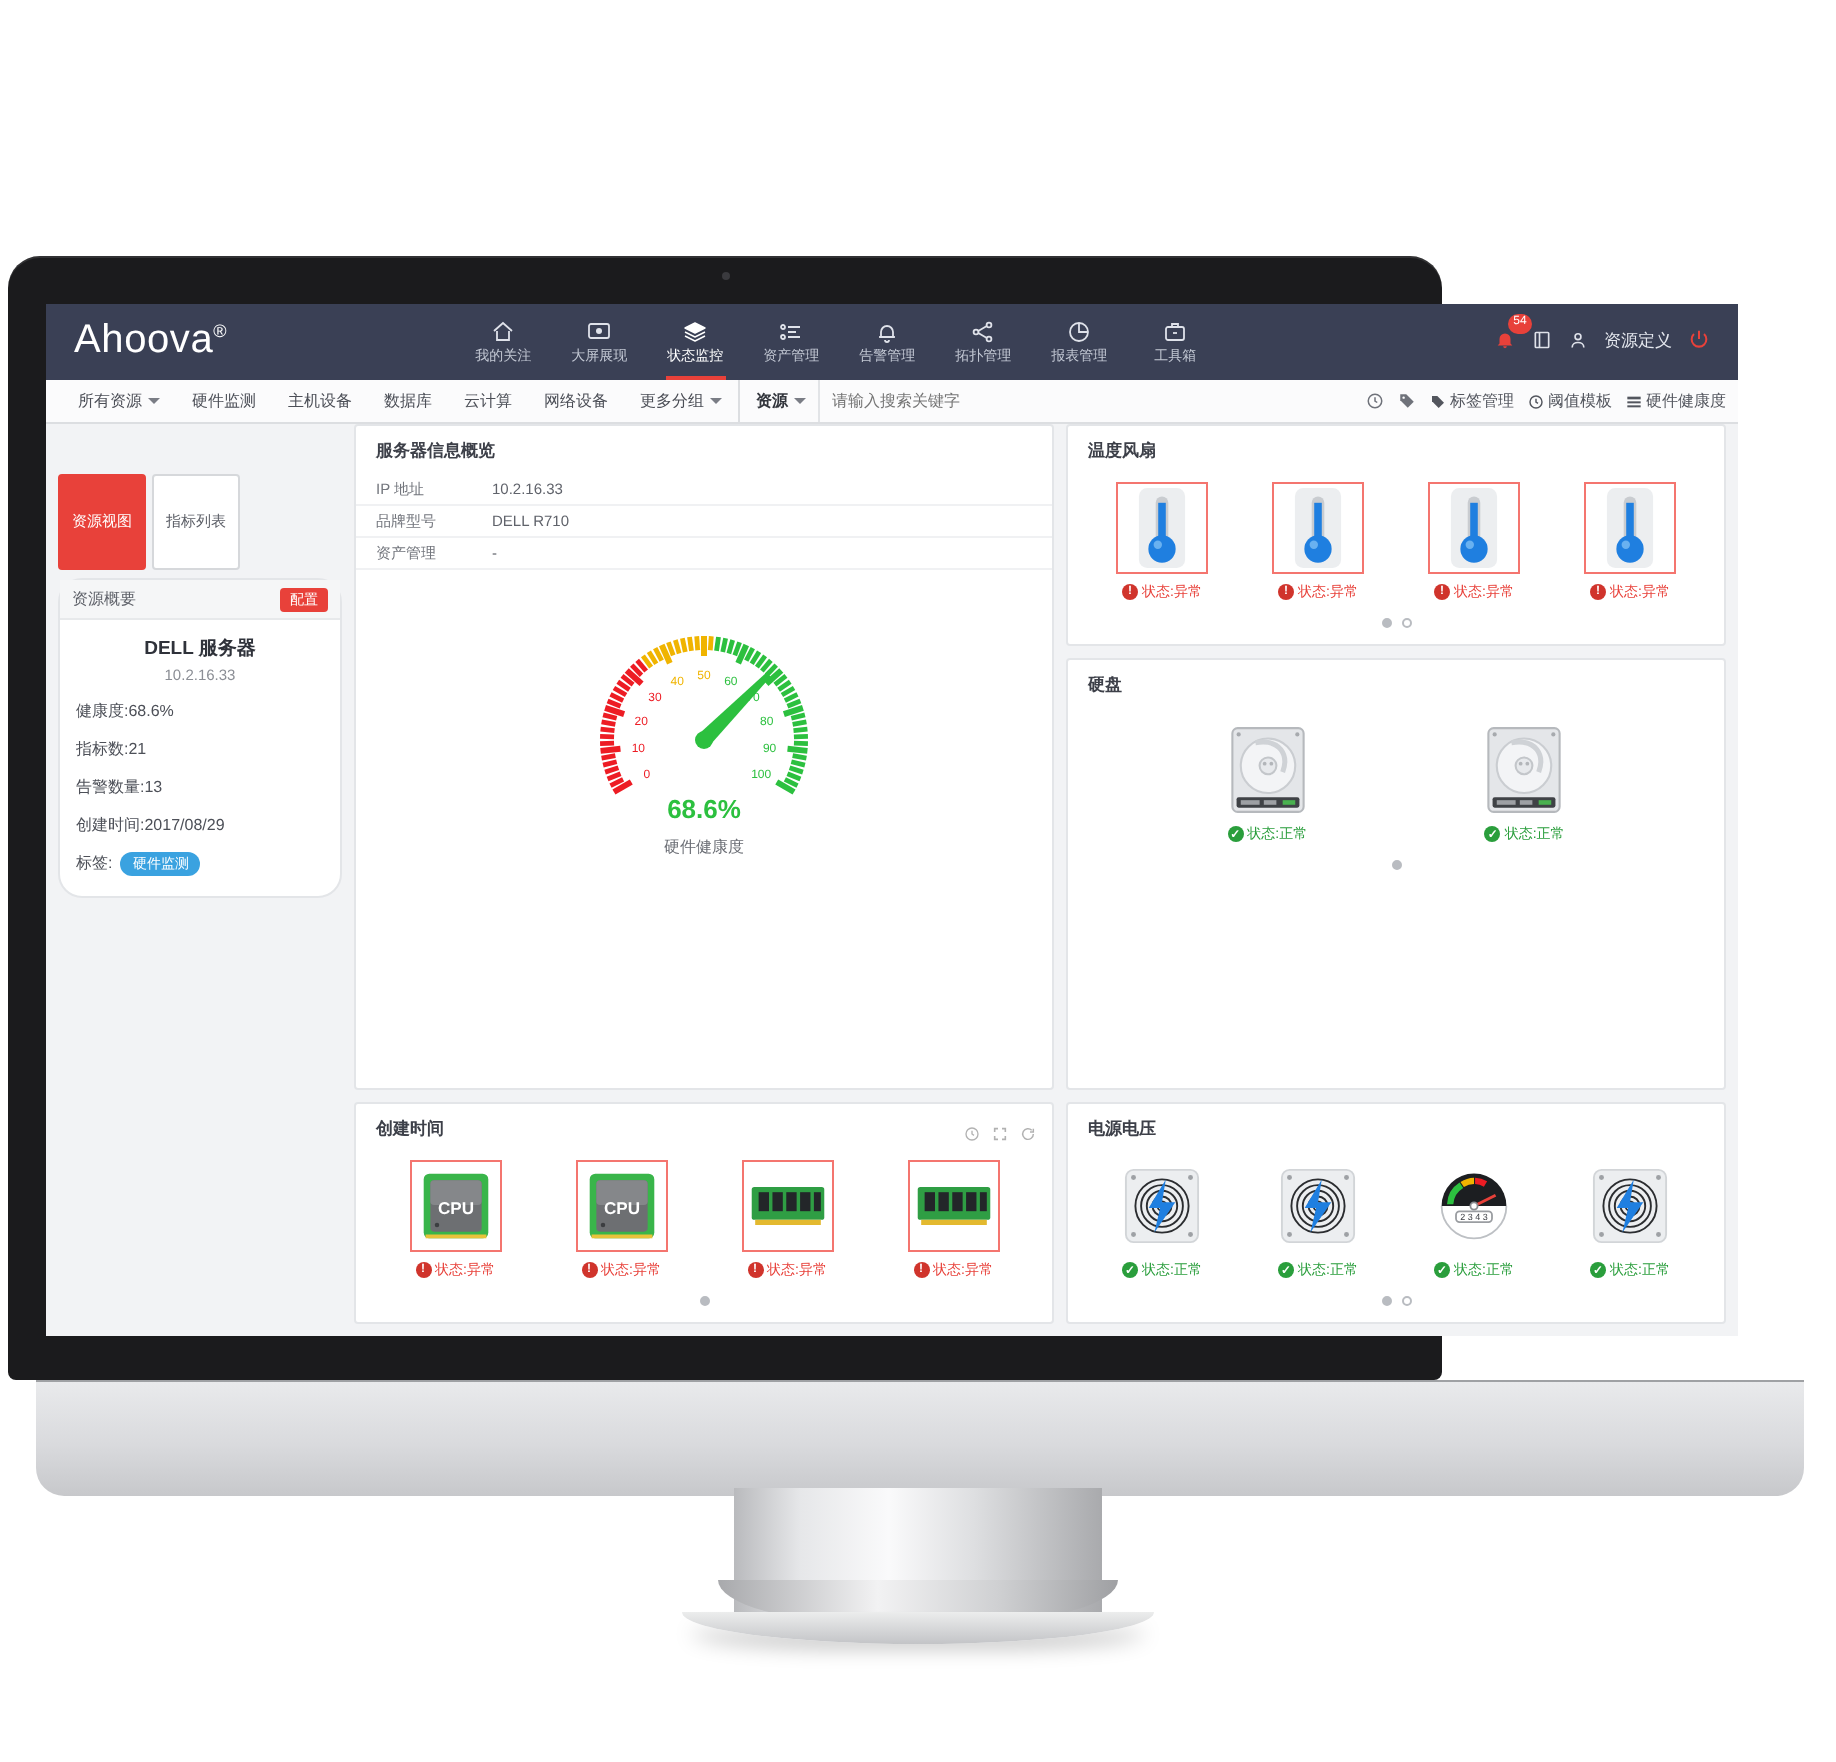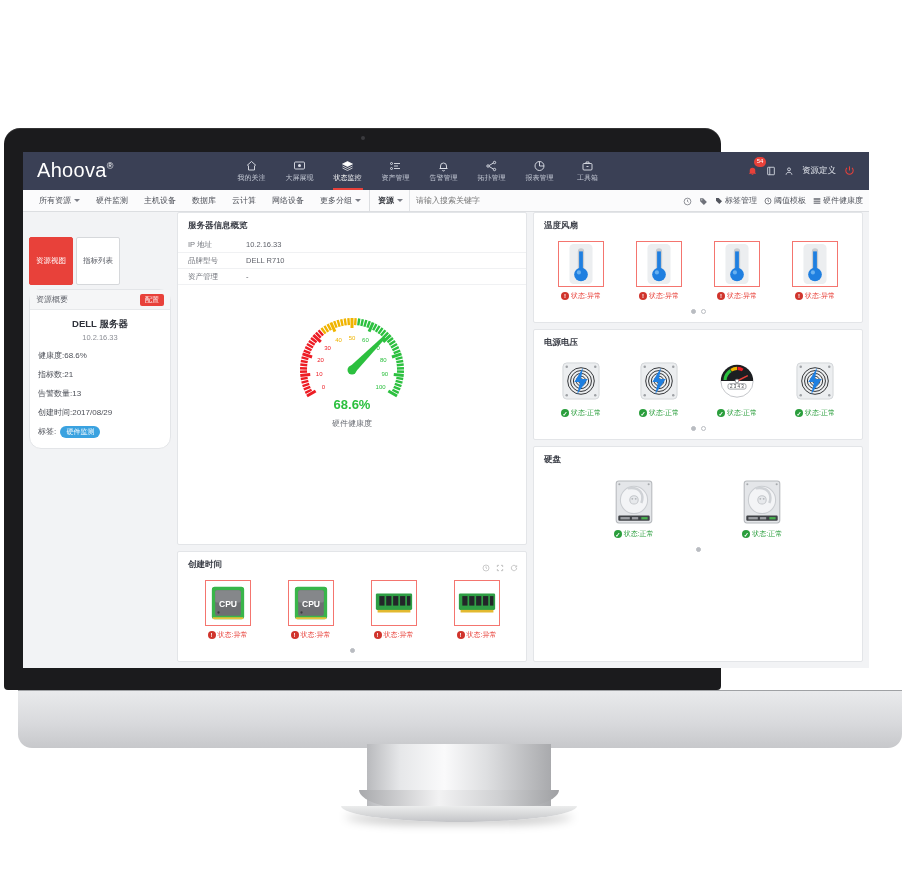--- a/index.html
+++ b/index.html
@@ -598,113 +598,20 @@
                       <span>状态:异常</span>
                     </div>
                 </div>
               </div>
               <div class="dots">
                 <span class="dot on"></span>
                 <span class="dot"></span>
               </div>
             </div>
 
-            <div class="panel">
-              <div class="panel-title">电源电压</div>
-              <div class="devgrid">
-                <div class="dev ok">
-                  <div class="box">
-                    <svg width="38" height="38" viewBox="0 0 40 40">
-                      <rect x="1" y="1" width="38" height="38" rx="4" fill="#eceef0" stroke="#d2d5d8"></rect>
-                      <circle cx="20" cy="20" r="14" fill="none" stroke="#2b2d30" stroke-width="1"></circle>
-                      <circle cx="20" cy="20" r="11" fill="none" stroke="#2b2d30" stroke-width="1"></circle>
-                      <circle cx="20" cy="20" r="8" fill="none" stroke="#2b2d30" stroke-width="1"></circle>
-                      <circle cx="20" cy="20" r="5" fill="none" stroke="#2b2d30" stroke-width="1"></circle>
-                      <circle cx="20" cy="20" r="2.4" fill="none" stroke="#2b2d30" stroke-width="1"></circle>
-                      <polygon points="22,6 13,21 19,21 16,34 27,18 20,18" fill="#1f7fe0"></polygon>
-                      <circle cx="5" cy="5" r="1.3" fill="#9ea1a5"></circle>
-                        <circle cx="35" cy="5" r="1.3" fill="#9ea1a5"></circle>
-                      <circle cx="5" cy="35" r="1.3" fill="#9ea1a5"></circle>
-                        <circle cx="35" cy="35" r="1.3" fill="#9ea1a5"></circle>
-                    </svg>
-                  </div>
-                  <div class="st">
-                      <span class="statusdot">✓</span>
-                      <span>状态:正常</span>
-                    </div>
-                </div>
-                <div class="dev ok">
-                  <div class="box">
-                    <svg width="38" height="38" viewBox="0 0 40 40">
-                      <rect x="1" y="1" width="38" height="38" rx="4" fill="#eceef0" stroke="#d2d5d8"></rect>
-                      <circle cx="20" cy="20" r="14" fill="none" stroke="#2b2d30" stroke-width="1"></circle>
-                      <circle cx="20" cy="20" r="11" fill="none" stroke="#2b2d30" stroke-width="1"></circle>
-                      <circle cx="20" cy="20" r="8" fill="none" stroke="#2b2d30" stroke-width="1"></circle>
-                      <circle cx="20" cy="20" r="5" fill="none" stroke="#2b2d30" stroke-width="1"></circle>
-                      <circle cx="20" cy="20" r="2.4" fill="none" stroke="#2b2d30" stroke-width="1"></circle>
-                      <polygon points="22,6 13,21 19,21 16,34 27,18 20,18" fill="#1f7fe0"></polygon>
-                      <circle cx="5" cy="5" r="1.3" fill="#9ea1a5"></circle>
-                        <circle cx="35" cy="5" r="1.3" fill="#9ea1a5"></circle>
-                      <circle cx="5" cy="35" r="1.3" fill="#9ea1a5"></circle>
-                        <circle cx="35" cy="35" r="1.3" fill="#9ea1a5"></circle>
-                    </svg>
-                  </div>
-                  <div class="st">
-                      <span class="statusdot">✓</span>
-                      <span>状态:正常</span>
-                    </div>
-                </div>
-                <div class="dev ok">
-                  <div class="box">
-                    <svg width="40" height="36" viewBox="0 0 44 40">
-                      <path d="M4 20a18 18 0 0 1 36 0z" fill="#1c1e21"></path>
-                      <path d="M7 19a15 15 0 0 1 7-12l2 3a11.5 11.5 0 0 0-5.5 9z" fill="#2cc03f"></path>
-                      <path d="M14.5 6.6A15 15 0 0 1 22 4.3v3.5a11.5 11.5 0 0 0-5.6 1.7z" fill="#f0b400"></path>
-                      <path d="M22.6 4.3a15 15 0 0 1 6.7 2l-1.8 3a11.5 11.5 0 0 0-4.9-1.5z" fill="#ed1c24"></path>
-                      <circle cx="22" cy="20" r="23" fill="none"></circle>
-                      <path d="M4 20a18 18 0 0 0 36 0" fill="#fff" stroke="#bdc0c4"></path>
-                      <path d="M22 20 L34 14" stroke="#e8413a" stroke-width="1.6"></path>
-                      <circle cx="22" cy="20" r="2" fill="#fff" stroke="#8a8d91"></circle>
-                      <rect x="12" y="23" width="20" height="6" rx="2" fill="#fff" stroke="#9a9da1"></rect>
-                      <text x="22" y="28" font-size="5" fill="#3a3d42" text-anchor="middle" font-family="Liberation Sans, sans-serif">2 3 4 3</text>
-                    </svg>
-                  </div>
-                  <div class="st">
-                      <span class="statusdot">✓</span>
-                      <span>状态:正常</span>
-                    </div>
-                </div>
-                <div class="dev ok">
-                  <div class="box">
-                    <svg width="38" height="38" viewBox="0 0 40 40">
-                      <rect x="1" y="1" width="38" height="38" rx="4" fill="#eceef0" stroke="#d2d5d8"></rect>
-                      <circle cx="20" cy="20" r="14" fill="none" stroke="#2b2d30" stroke-width="1"></circle>
-                      <circle cx="20" cy="20" r="11" fill="none" stroke="#2b2d30" stroke-width="1"></circle>
-                      <circle cx="20" cy="20" r="8" fill="none" stroke="#2b2d30" stroke-width="1"></circle>
-                      <circle cx="20" cy="20" r="5" fill="none" stroke="#2b2d30" stroke-width="1"></circle>
-                      <circle cx="20" cy="20" r="2.4" fill="none" stroke="#2b2d30" stroke-width="1"></circle>
-                      <polygon points="22,6 13,21 19,21 16,34 27,18 20,18" fill="#1f7fe0"></polygon>
-                      <circle cx="5" cy="5" r="1.3" fill="#9ea1a5"></circle>
-                        <circle cx="35" cy="5" r="1.3" fill="#9ea1a5"></circle>
-                      <circle cx="5" cy="35" r="1.3" fill="#9ea1a5"></circle>
-                        <circle cx="35" cy="35" r="1.3" fill="#9ea1a5"></circle>
-                    </svg>
-                  </div>
-                  <div class="st">
-                      <span class="statusdot">✓</span>
-                      <span>状态:正常</span>
-                    </div>
-                </div>
-              </div>
-              <div class="dots">
-                <span class="dot on"></span>
-                <span class="dot"></span>
-              </div>
-            </div>
-
             <div class="panel" style="flex:1;">
               <div class="panel-title">硬盘</div>
               <div class="devgrid" style="justify-content:space-evenly; padding-top:8px;">
                 <div class="dev ok">
                   <div class="box" style="width:48px;height:46px;">
                     <svg width="40" height="44" viewBox="0 0 38 42">
                       <rect x="2" y="1" width="34" height="40" rx="2.5" fill="#e4e6e9" stroke="#b6b9bd"></rect>
                       <circle cx="19" cy="19" r="13" fill="#f3f4f6" stroke="#cacdd1"></circle>
                       <circle cx="19" cy="19" r="4" fill="#e7e9ec" stroke="#c3c6ca"></circle>
                       <circle cx="17.4" cy="18" r="0.9" fill="#b2b5b9"></circle>
@@ -744,20 +651,113 @@
                       <span class="statusdot">✓</span>
                       <span>状态:正常</span>
                     </div>
                 </div>
               </div>
               <div class="dots">
                 <span class="dot on"></span>
               </div>
             </div>
 
+            <div class="panel">
+              <div class="panel-title">电源电压</div>
+              <div class="devgrid">
+                <div class="dev ok">
+                  <div class="box">
+                    <svg width="38" height="38" viewBox="0 0 40 40">
+                      <rect x="1" y="1" width="38" height="38" rx="4" fill="#eceef0" stroke="#d2d5d8"></rect>
+                      <circle cx="20" cy="20" r="14" fill="none" stroke="#2b2d30" stroke-width="1"></circle>
+                      <circle cx="20" cy="20" r="11" fill="none" stroke="#2b2d30" stroke-width="1"></circle>
+                      <circle cx="20" cy="20" r="8" fill="none" stroke="#2b2d30" stroke-width="1"></circle>
+                      <circle cx="20" cy="20" r="5" fill="none" stroke="#2b2d30" stroke-width="1"></circle>
+                      <circle cx="20" cy="20" r="2.4" fill="none" stroke="#2b2d30" stroke-width="1"></circle>
+                      <polygon points="22,6 13,21 19,21 16,34 27,18 20,18" fill="#1f7fe0"></polygon>
+                      <circle cx="5" cy="5" r="1.3" fill="#9ea1a5"></circle>
+                        <circle cx="35" cy="5" r="1.3" fill="#9ea1a5"></circle>
+                      <circle cx="5" cy="35" r="1.3" fill="#9ea1a5"></circle>
+                        <circle cx="35" cy="35" r="1.3" fill="#9ea1a5"></circle>
+                    </svg>
+                  </div>
+                  <div class="st">
+                      <span class="statusdot">✓</span>
+                      <span>状态:正常</span>
+                    </div>
+                </div>
+                <div class="dev ok">
+                  <div class="box">
+                    <svg width="38" height="38" viewBox="0 0 40 40">
+                      <rect x="1" y="1" width="38" height="38" rx="4" fill="#eceef0" stroke="#d2d5d8"></rect>
+                      <circle cx="20" cy="20" r="14" fill="none" stroke="#2b2d30" stroke-width="1"></circle>
+                      <circle cx="20" cy="20" r="11" fill="none" stroke="#2b2d30" stroke-width="1"></circle>
+                      <circle cx="20" cy="20" r="8" fill="none" stroke="#2b2d30" stroke-width="1"></circle>
+                      <circle cx="20" cy="20" r="5" fill="none" stroke="#2b2d30" stroke-width="1"></circle>
+                      <circle cx="20" cy="20" r="2.4" fill="none" stroke="#2b2d30" stroke-width="1"></circle>
+                      <polygon points="22,6 13,21 19,21 16,34 27,18 20,18" fill="#1f7fe0"></polygon>
+                      <circle cx="5" cy="5" r="1.3" fill="#9ea1a5"></circle>
+                        <circle cx="35" cy="5" r="1.3" fill="#9ea1a5"></circle>
+                      <circle cx="5" cy="35" r="1.3" fill="#9ea1a5"></circle>
+                        <circle cx="35" cy="35" r="1.3" fill="#9ea1a5"></circle>
+                    </svg>
+                  </div>
+                  <div class="st">
+                      <span class="statusdot">✓</span>
+                      <span>状态:正常</span>
+                    </div>
+                </div>
+                <div class="dev ok">
+                  <div class="box">
+                    <svg width="40" height="36" viewBox="0 0 44 40">
+                      <path d="M4 20a18 18 0 0 1 36 0z" fill="#1c1e21"></path>
+                      <path d="M7 19a15 15 0 0 1 7-12l2 3a11.5 11.5 0 0 0-5.5 9z" fill="#2cc03f"></path>
+                      <path d="M14.5 6.6A15 15 0 0 1 22 4.3v3.5a11.5 11.5 0 0 0-5.6 1.7z" fill="#f0b400"></path>
+                      <path d="M22.6 4.3a15 15 0 0 1 6.7 2l-1.8 3a11.5 11.5 0 0 0-4.9-1.5z" fill="#ed1c24"></path>
+                      <circle cx="22" cy="20" r="23" fill="none"></circle>
+                      <path d="M4 20a18 18 0 0 0 36 0" fill="#fff" stroke="#bdc0c4"></path>
+                      <path d="M22 20 L34 14" stroke="#e8413a" stroke-width="1.6"></path>
+                      <circle cx="22" cy="20" r="2" fill="#fff" stroke="#8a8d91"></circle>
+                      <rect x="12" y="23" width="20" height="6" rx="2" fill="#fff" stroke="#9a9da1"></rect>
+                      <text x="22" y="28" font-size="5" fill="#3a3d42" text-anchor="middle" font-family="Liberation Sans, sans-serif">2 3 4 3</text>
+                    </svg>
+                  </div>
+                  <div class="st">
+                      <span class="statusdot">✓</span>
+                      <span>状态:正常</span>
+                    </div>
+                </div>
+                <div class="dev ok">
+                  <div class="box">
+                    <svg width="38" height="38" viewBox="0 0 40 40">
+                      <rect x="1" y="1" width="38" height="38" rx="4" fill="#eceef0" stroke="#d2d5d8"></rect>
+                      <circle cx="20" cy="20" r="14" fill="none" stroke="#2b2d30" stroke-width="1"></circle>
+                      <circle cx="20" cy="20" r="11" fill="none" stroke="#2b2d30" stroke-width="1"></circle>
+                      <circle cx="20" cy="20" r="8" fill="none" stroke="#2b2d30" stroke-width="1"></circle>
+                      <circle cx="20" cy="20" r="5" fill="none" stroke="#2b2d30" stroke-width="1"></circle>
+                      <circle cx="20" cy="20" r="2.4" fill="none" stroke="#2b2d30" stroke-width="1"></circle>
+                      <polygon points="22,6 13,21 19,21 16,34 27,18 20,18" fill="#1f7fe0"></polygon>
+                      <circle cx="5" cy="5" r="1.3" fill="#9ea1a5"></circle>
+                        <circle cx="35" cy="5" r="1.3" fill="#9ea1a5"></circle>
+                      <circle cx="5" cy="35" r="1.3" fill="#9ea1a5"></circle>
+                        <circle cx="35" cy="35" r="1.3" fill="#9ea1a5"></circle>
+                    </svg>
+                  </div>
+                  <div class="st">
+                      <span class="statusdot">✓</span>
+                      <span>状态:正常</span>
+                    </div>
+                </div>
+              </div>
+              <div class="dots">
+                <span class="dot on"></span>
+                <span class="dot"></span>
+              </div>
+            </div>
+
           </div>
         </div>
       </div>
     </div>
   </div>
 </div>
 
 <div id="chin"></div>
 <div id="neck"></div>
 <div id="base"></div>

